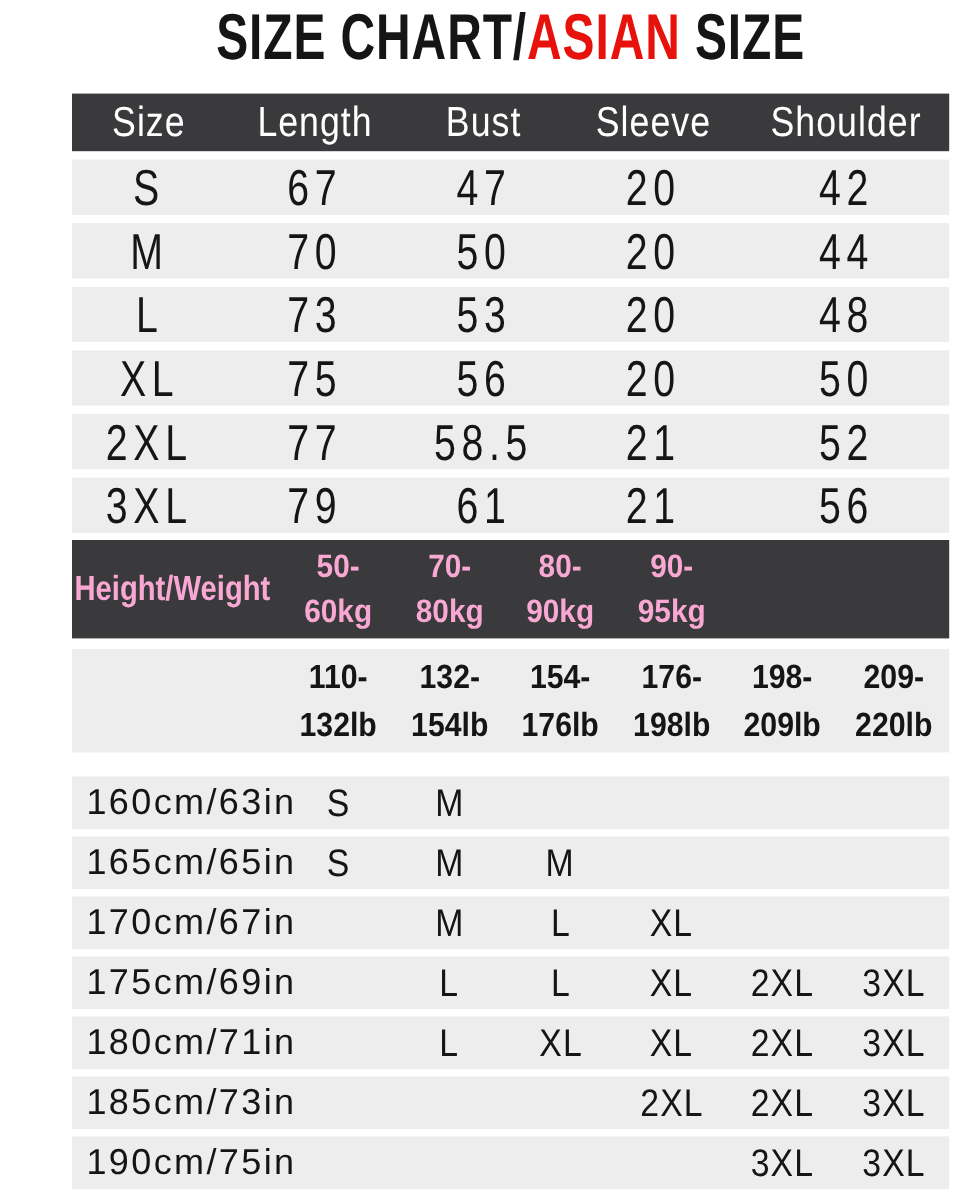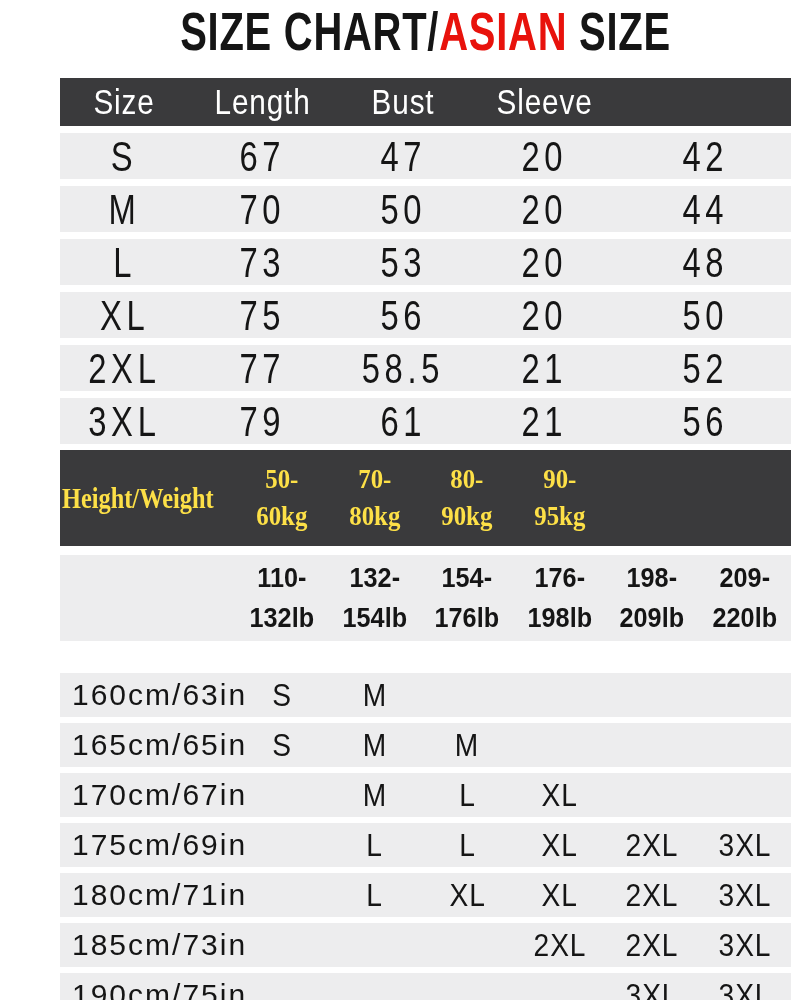--- a/index.html
+++ b/index.html
@@ -17,27 +17,27 @@
   }
   .cond{display:inline-block;white-space:nowrap;transform-origin:center;}
   .grid5{display:grid;grid-template-columns:17.6% 20.3% 18.1% 20.5% 23.5%;}
   .grid7{display:grid;grid-template-columns:176px repeat(6,1fr);}
   .cell{display:flex;align-items:center;justify-content:center;}
   .hcell{justify-content:flex-start;}
   .st-header{height:48px;background:var(--bar);color:#fff;}
   .hdr{font-size:35px;letter-spacing:1px;transform:scaleX(0.85);}
   .st-row{height:46px;margin-top:7px;background:var(--gray);}
   .num{font-size:42px;letter-spacing:6px;transform:scaleX(0.78);}
-  .fit-bar{margin-top:6px;height:96px;background:var(--bar);color:#fde047;font-family:Liberation Serif, serif;}
+  .fit-bar{margin-top:6px;height:82px;background:var(--bar);color:#f9a8d4;}
   .corner{font-size:29px;font-weight:700;margin-left:2px;transform:scaleX(0.84);transform-origin:left center;}
   .kgtxt{font-size:27px;font-weight:700;line-height:37px;text-align:center;transform:scaleX(0.92);}
   .lb-row{margin-top:9px;height:86px;background:var(--gray);}
   .lbtxt{font-size:28px;font-weight:700;line-height:40px;text-align:center;transform:scaleX(0.9);}
   .fit-row{height:44px;margin-top:6px;background:var(--gray);}
-  .fit-row.first{margin-top:32px;}
+  .fit-row.first{margin-top:20px;}
   .hlabel{font-size:30px;letter-spacing:2px;margin-left:12px;}
   .fsize{font-size:32px;letter-spacing:1px;transform:scaleX(0.88);}
   .line{display:block;}
 </style>
 </head>
 <body style="--bar: #3a3a3c; --gray: #ededee; --accent: #e8120c;">
 
 <div class="sheet">
 
   <div class="title-wrap">
@@ -50,20 +50,23 @@
       </div>
       <div class="cell">
         <span class="cond hdr">Length</span>
       </div>
       <div class="cell">
         <span class="cond hdr">Bust</span>
       </div>
       <div class="cell">
         <span class="cond hdr">Sleeve</span>
       </div>
+      <div class="cell">
+        <span class="cond hdr">Shoulder</span>
+      </div>
     </div>
 
   <div>
       <div class="st-row grid5">
         <div class="cell">
           <span class="cond num">S</span>
         </div>
         <div class="cell">
           <span class="cond num">67</span>
         </div>

